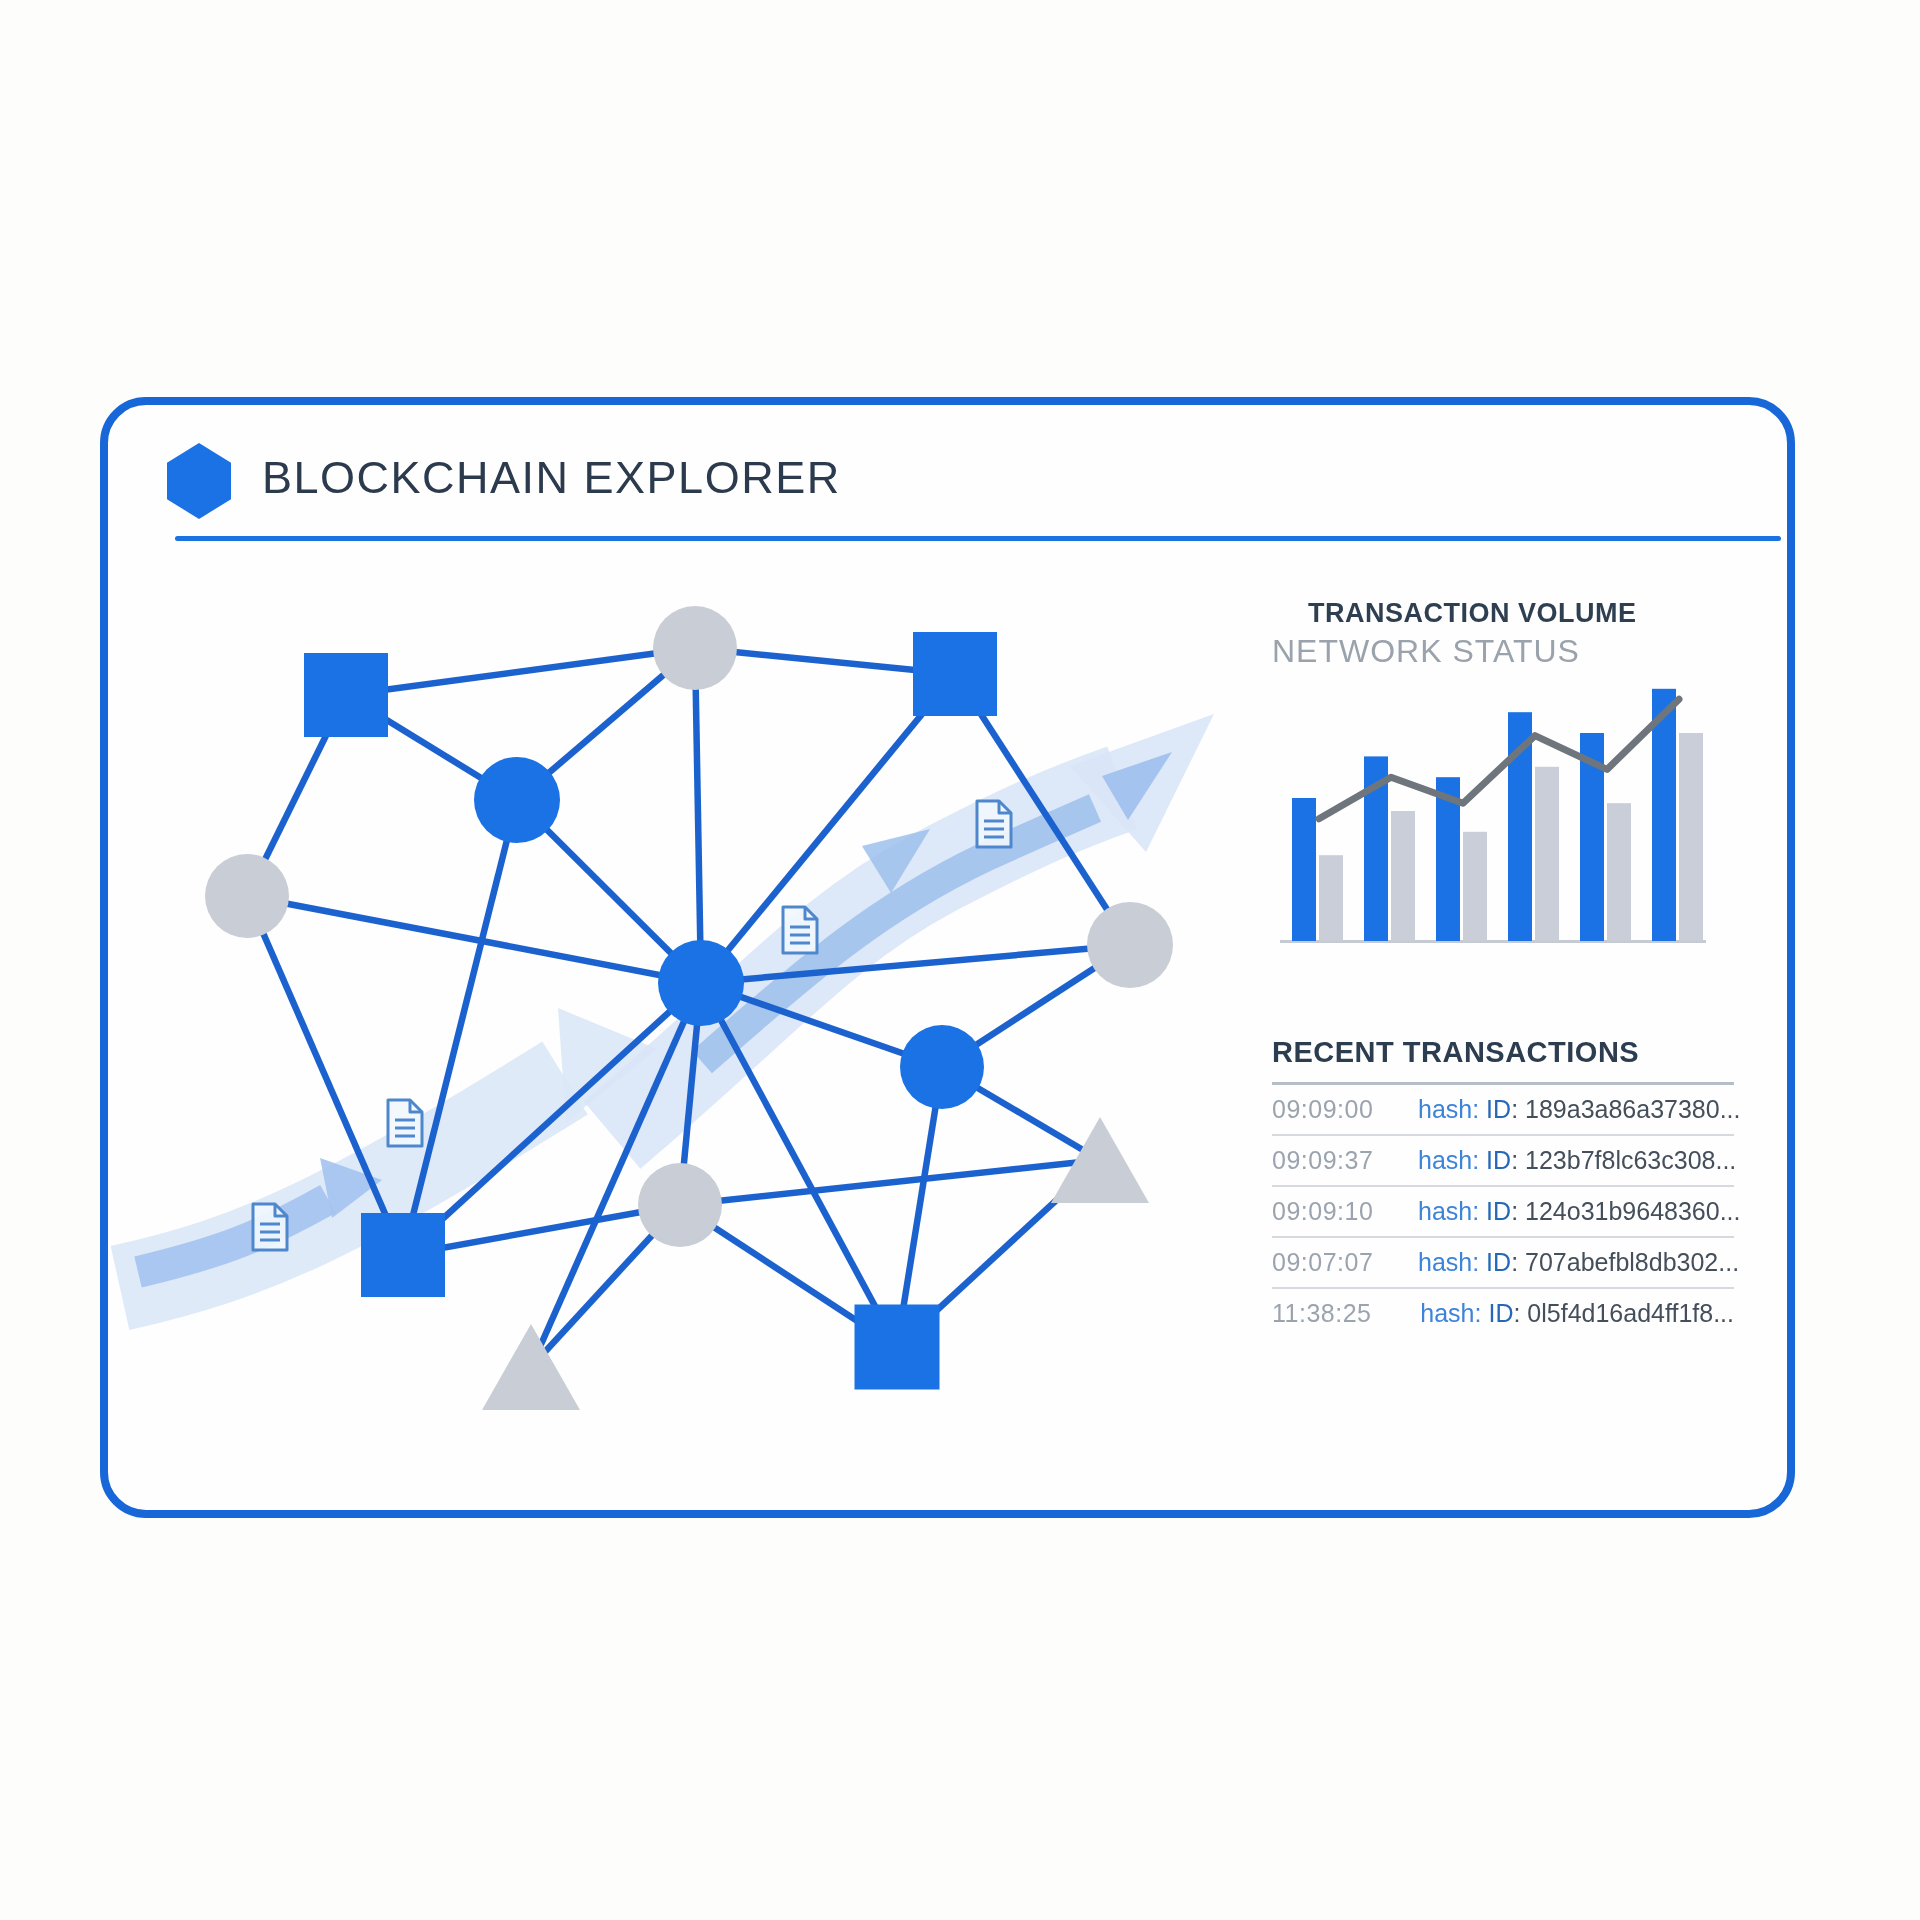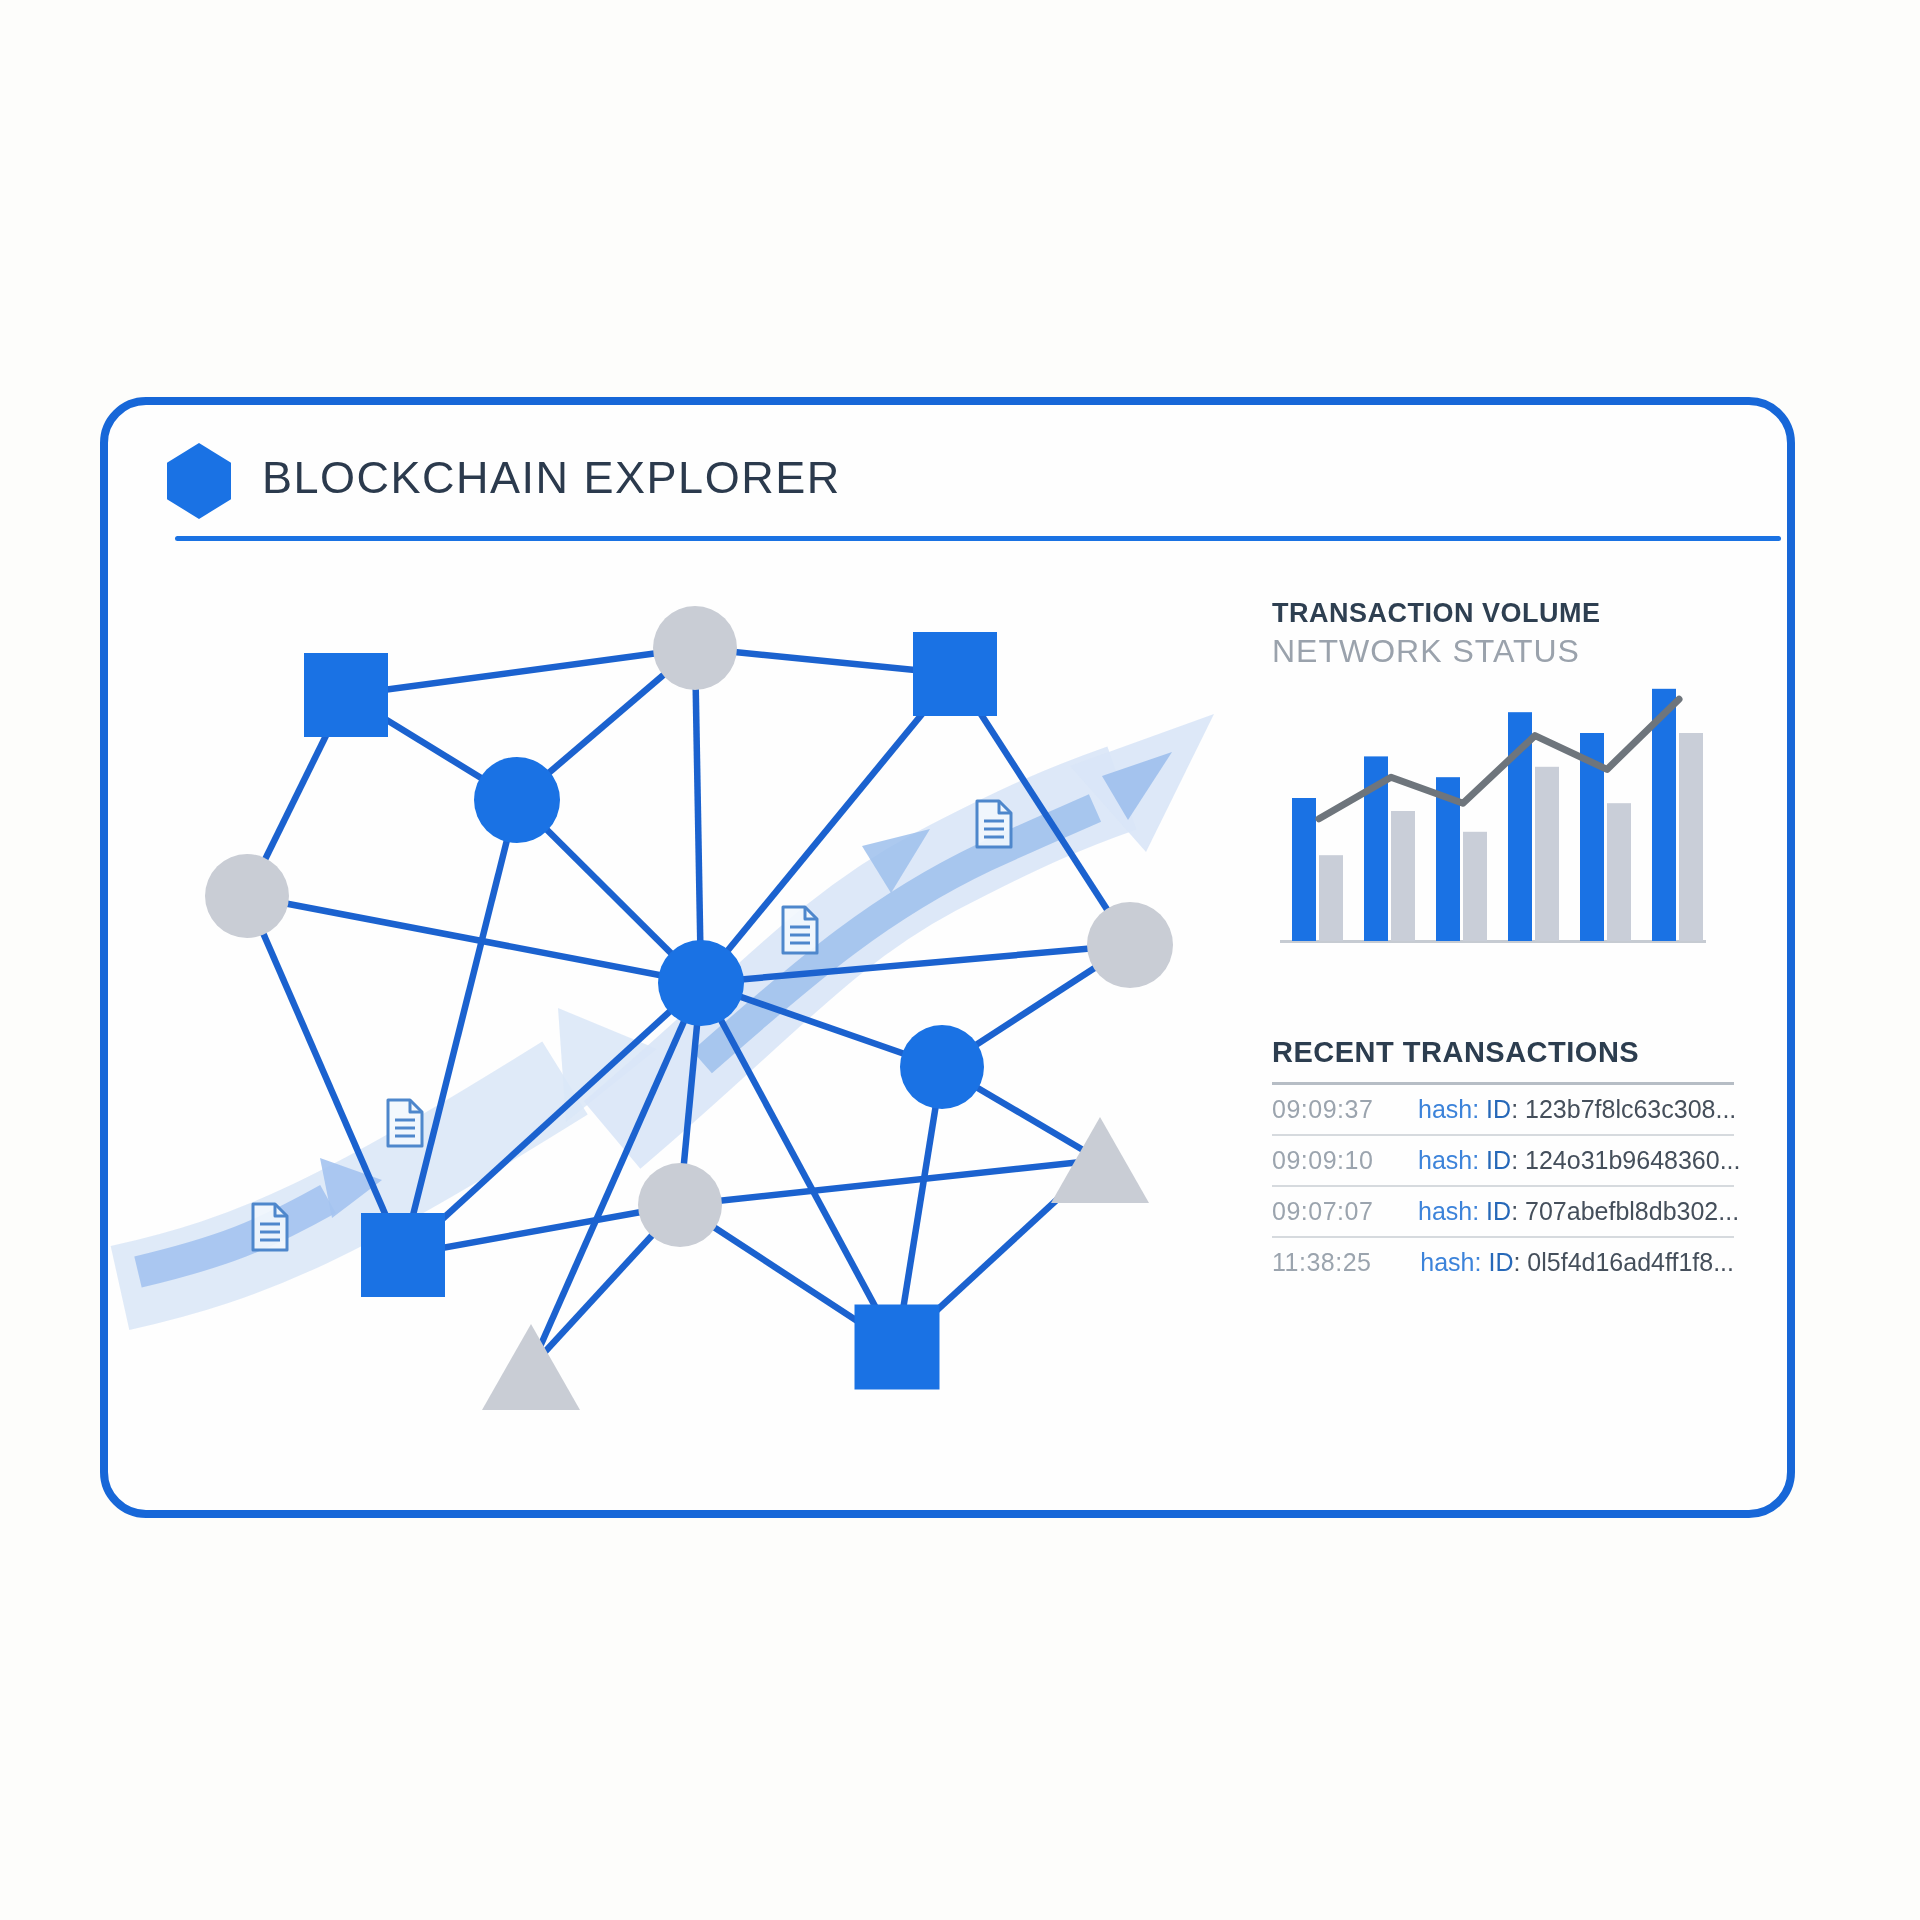--- a/index.html
+++ b/index.html
@@ -6,21 +6,21 @@
   body{width:1920px;height:1920px;position:relative;font-family:"Liberation Sans",sans-serif;overflow:hidden;}
   .card{position:absolute;left:100px;top:397px;width:1695px;height:1121px;background:#fefefe;
         border:8px solid #1767d8;border-radius:46px;box-sizing:border-box;overflow:hidden;}
   .card-inner{position:absolute;inset:0;}
   .logo-hex{position:absolute;left:59px;top:38px;width:64px;height:76px;background:#1a72e4;
         clip-path:polygon(50% 0,100% 26%,100% 74%,50% 100%,0 74%,0 26%);}
   .app-title{position:absolute;left:154px;top:47px;font-size:45px;line-height:52px;font-weight:500;
         color:#2b3a4d;letter-spacing:1.5px;}
   .header-divider{position:absolute;left:67px;top:131px;width:1606px;height:5px;background:#1a72e3;border-radius:3px;}
   .diagram-svg{position:absolute;left:0;top:0;width:1679px;height:1105px;}
-  .chart-title{position:absolute;left:1164px;top:193px;font-size:27px;font-weight:600;color:#2e3f51;letter-spacing:.5px;}
+  .chart-title{position:absolute;left:1200px;top:193px;font-size:27px;font-weight:600;color:#2e3f51;letter-spacing:.5px;}
   .chart-subtitle{position:absolute;left:1164px;top:228px;font-size:32px;font-weight:400;color:#9aa2ac;letter-spacing:1px;}
   .tx-panel{position:absolute;left:1164px;top:631px;width:462px;}
   .tx-title{font-size:29px;font-weight:600;color:#2c3d4f;letter-spacing:.5px;}
   .tx-title-divider{margin-top:13px;height:0;border-top:3px solid #b6bdc5;}
   .tx-row{display:flex;align-items:center;height:49px;border-bottom:2px solid #d6dade;font-size:25px;}
   .tx-row:last-child{border-bottom:none;justify-content:space-between;}
   .tx-time{flex:0 0 146px;color:#9ba4ae;letter-spacing:.5px;}
   .tx-hash{white-space:nowrap;color:#454f5b;}
   .tx-hash .h-label{color:#3c83da;}
   .tx-hash .h-id{color:#2668b8;font-weight:500;}
@@ -142,20 +142,24 @@
     <div class="header-divider"></div>
 
     <div class="chart-title">TRANSACTION VOLUME</div>
     <div class="chart-subtitle">NETWORK STATUS</div>
 
     <div class="tx-panel">
       <div class="tx-title">RECENT TRANSACTIONS</div>
       <div class="tx-title-divider"></div>
       <div id="tx-list">
           <div class="tx-row">
+            <span class="tx-time">09:09:00</span>
+            <span class="tx-hash"><span class="h-label">hash:</span><span class="h-id"> ID</span><span>: 189a3a86a37380...</span></span>
+          </div>
+          <div class="tx-row">
             <span class="tx-time">09:09:37</span>
             <span class="tx-hash"><span class="h-label">hash:</span><span class="h-id"> ID</span><span>: 123b7f8lc63c308...</span></span>
           </div>
           <div class="tx-row">
             <span class="tx-time">09:09:10</span>
             <span class="tx-hash"><span class="h-label">hash:</span><span class="h-id"> ID</span><span>: 124o31b9648360...</span></span>
           </div>
           <div class="tx-row">
             <span class="tx-time">09:07:07</span>
             <span class="tx-hash"><span class="h-label">hash:</span><span class="h-id"> ID</span><span>: 707abefbl8db302...</span></span>

